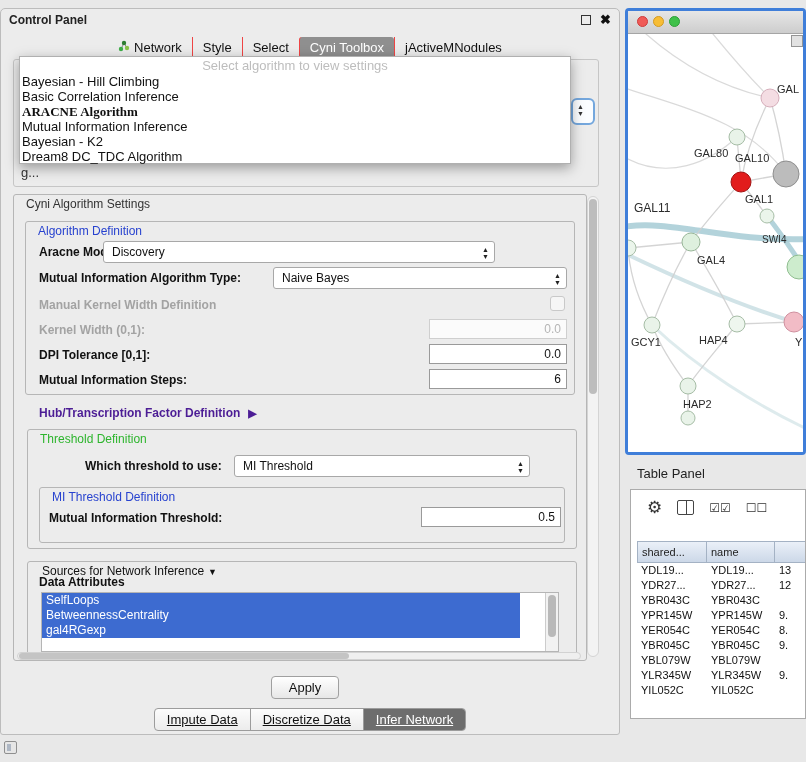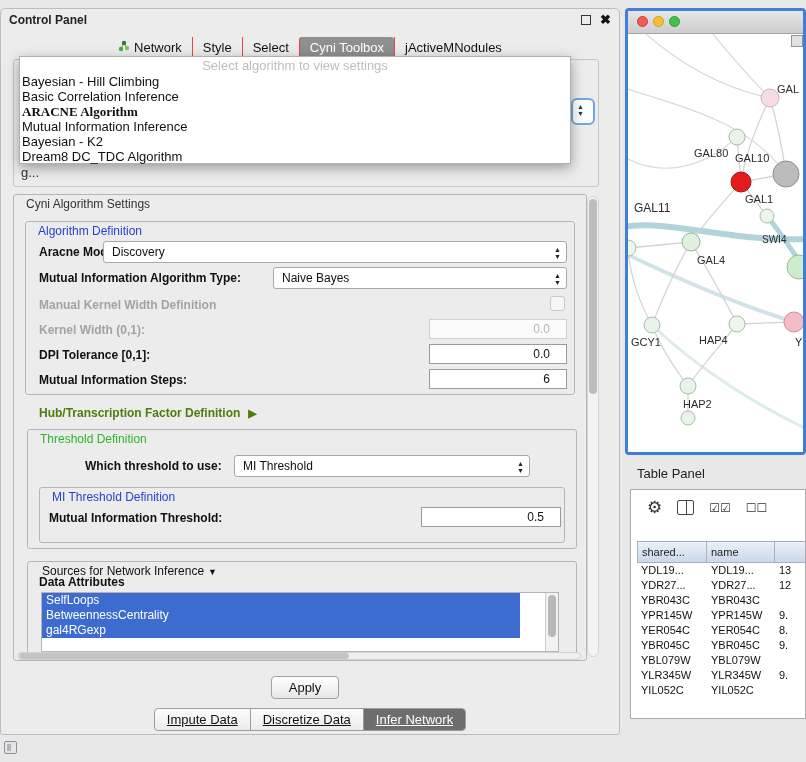--- a/index.html
+++ b/index.html
@@ -28,24 +28,24 @@
   
   .group{position:absolute;border:1px solid #b6b6b6;border-radius:3px;}
   .gtitle{position:absolute;top:-8px;left:8px;background:#ececec;padding:0 4px;font-size:12px;color:#333;white-space:nowrap;margin-top:10px;}
   .gtitle.blue{color:#2742cf;}
   .gtitle.green{color:#2db52d;}
   
   .lbl{position:absolute;font-size:12px;font-weight:bold;color:#111;white-space:nowrap;}
   .lbl.dis{color:#a3a3a3;}
   .combo{position:absolute;height:22px;background:#fff;border:1px solid #a8a8a8;border-radius:3px;font-size:12px;display:flex;align-items:center;padding-left:8px;box-sizing:border-box;color:#111;}
   .combo .arr{position:absolute;right:5px;top:4px;display:flex;flex-direction:column;line-height:7px;font-size:7px;color:#222;}
-  .inp{position:absolute;height:20px;background:#fff;border:1px solid #9a9a9a;font-size:12px;color:#111;box-sizing:border-box;display:flex;align-items:center;justify-content:flex-end;padding:0 16px;}
+  .inp{position:absolute;height:20px;background:#fff;border:1px solid #9a9a9a;font-size:12px;color:#111;box-sizing:border-box;display:flex;align-items:center;justify-content:flex-end;padding:0 5px;}
   .inp.dis{border-color:#cfcfcf;color:#b5b5b5;background:#fbfbfb;}
   .chk{position:absolute;width:15px;height:15px;border:1px solid #c9c9c9;background:#f6f6f6;border-radius:3px;box-sizing:border-box;}
-  .hub{position:absolute;left:38px;top:397px;font-size:12px;font-weight:bold;color:#4d7c0f;}
+  .hub{position:absolute;left:38px;top:397px;font-size:12px;font-weight:bold;color:#4c1d95;}
   .hub .tri{font-size:11px;margin-left:8px;}
   .src-head{font-size:12px;color:#111;}
   .src-head .tri{font-size:9px;margin-left:4px;}
   
   .list{position:absolute;left:40px;top:583px;width:516px;height:58px;background:#fff;border:1px solid #b5b5b5;overflow:hidden;box-sizing:content-box;}
   .litem{height:15px;line-height:15px;font-size:12px;color:#fff;padding-left:4px;width:474px;}
   .list-sb{position:absolute;right:0;top:0;bottom:0;width:12px;background:#f2f2f2;border-left:1px solid #cccccc;}
   .list-sb .thumb{position:absolute;left:2px;top:2px;width:8px;height:42px;background:#b9b9b9;border-radius:4px;}
   
   .vscroll{position:absolute;left:586px;top:187px;width:12px;height:461px;background:#f3f3f3;border:1px solid #d4d4d4;border-radius:6px;box-sizing:border-box;}
@@ -144,21 +144,21 @@
     </div>
 
     <div class="group" style="left:12px;top:185px;width:572px;height:465px;">
       <span class="gtitle">Cyni Algorithm Settings</span>
     </div>
 
     <div class="group" style="left:24px;top:212px;width:548px;height:172px;">
       <span class="gtitle blue">Algorithm Definition</span>
     </div>
     <div class="lbl" style="left:38px;top:236px;">Aracne Mode:</div>
-    <div class="combo" style="left:102px;top:232px;width:464px;">
+    <div class="combo" style="left:102px;top:232px;width:392px;">
       <span>Discovery</span>
       <span class="arr">
           <span>▲</span>
           <span>▼</span>
         </span>
     </div>
     <div class="lbl" style="left:38px;top:262px;">Mutual Information Algorithm Type:</div>
     <div class="combo" style="left:272px;top:258px;width:294px;">
       <span>Naive Bayes</span>
       <span class="arr">

